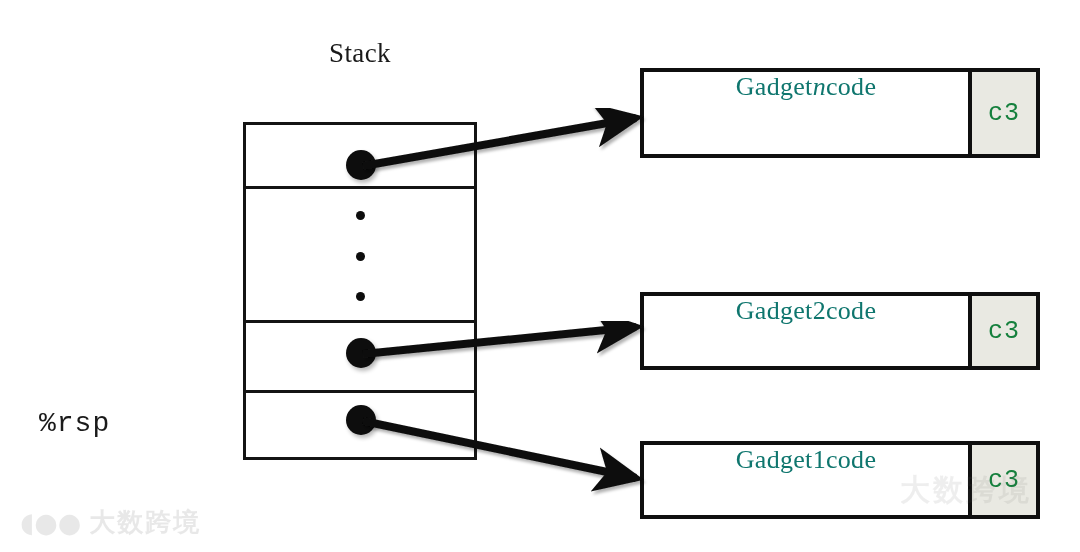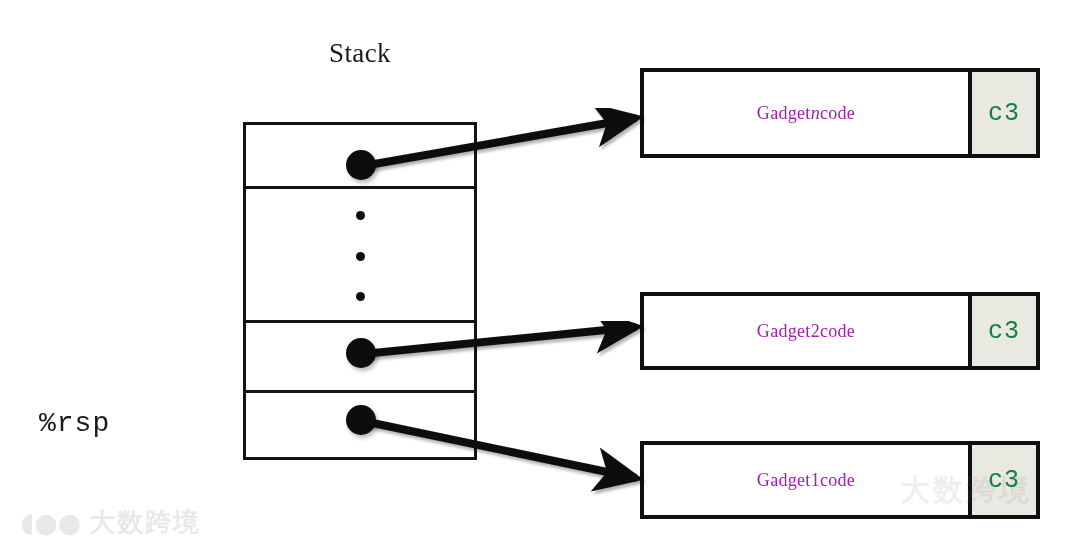--- a/index.html
+++ b/index.html
@@ -99,25 +99,25 @@
     flex-direction: row;
     align-items: stretch;
   }
   #gadget-n { top: 68px;  height: 90px; }
   #gadget-2 { top: 292px; height: 78px; }
   #gadget-1 { top: 441px; height: 78px; }
 
   .gadget-code {
     flex: 1 1 auto;
     display: flex;
-    align-items: center;
+    align-items: flex-start;
     justify-content: center;
     font-family: "Liberation Serif", serif;
-    font-size: 18px;
-    color: #a21caf;
+    font-size: 26px;
+    color: #0f766e;
     background: #ffffff;
     letter-spacing: 0.3px;
   }
   .gadget-code .var { font-style: italic; }
 
   .gadget-ret {
     flex: 0 0 64px;
     display: flex;
     align-items: center;
     justify-content: center;

